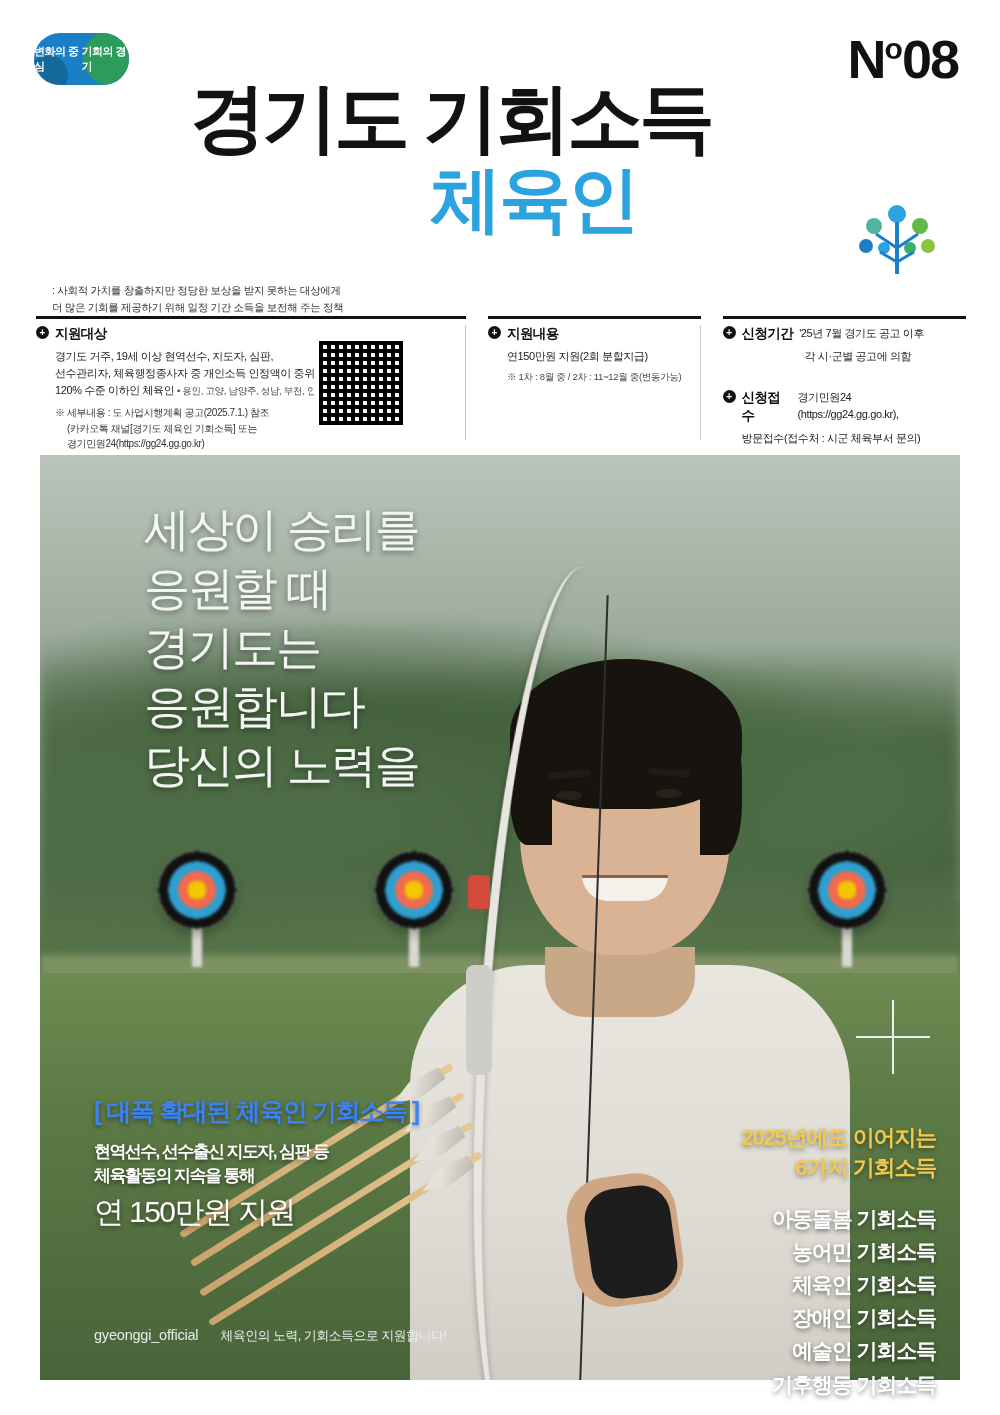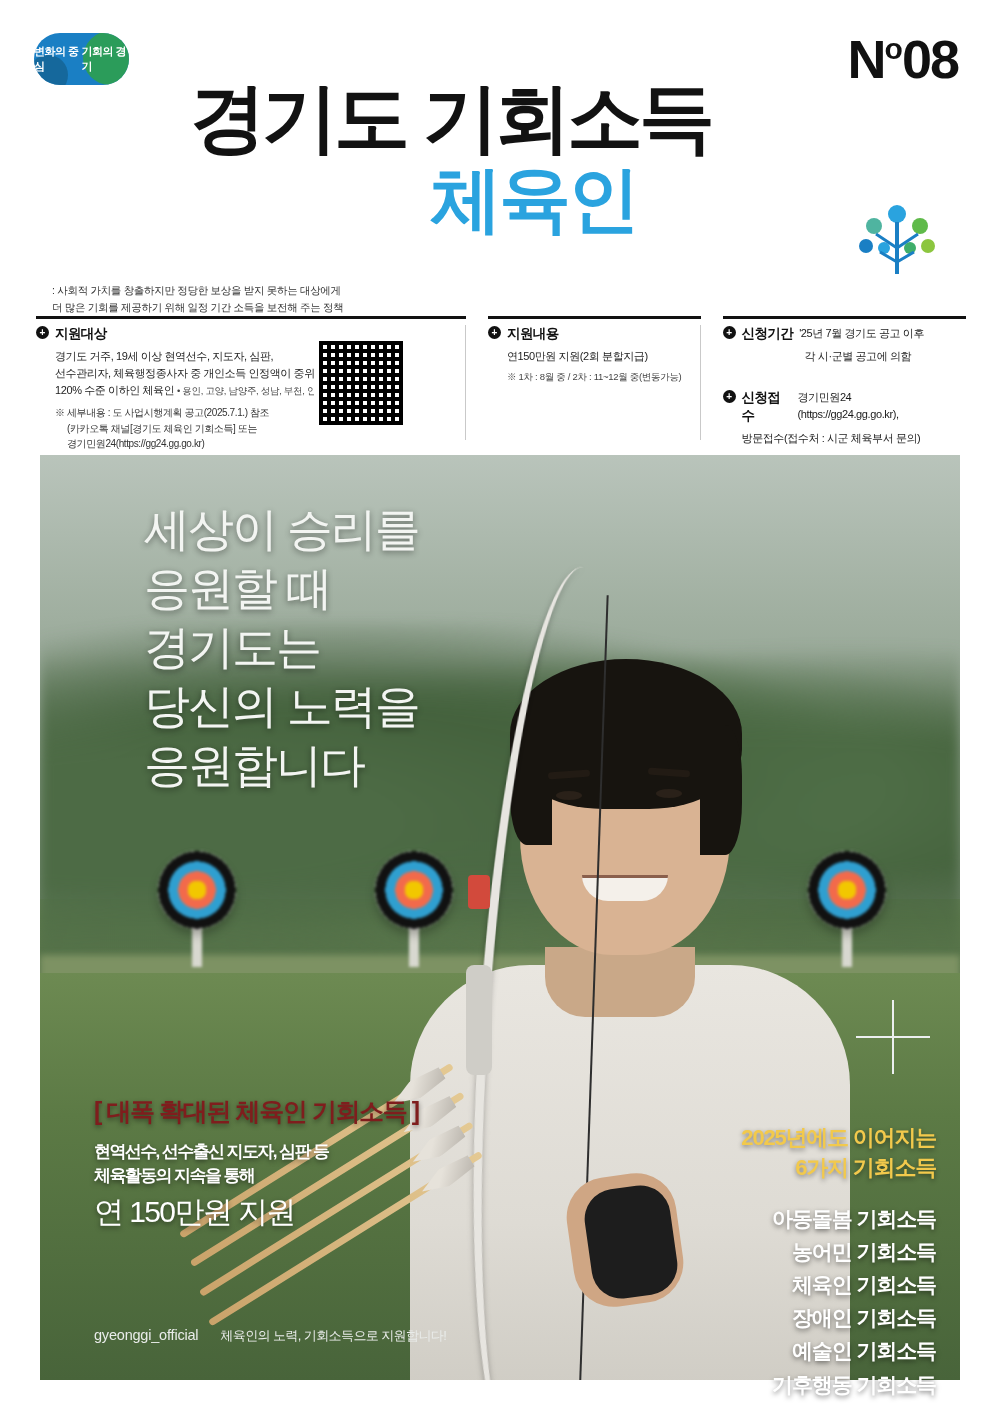--- a/index.html
+++ b/index.html
@@ -248,21 +248,21 @@
     content:""; position:absolute; background:#eceff0;
   }
   .crosshair:before { left:50%; top:0; width:2px; height:100%; margin-left:-1px; }
   .crosshair:after { top:50%; left:0; height:2px; width:100%; margin-top:-1px; }
 
   
   .bl {
     position:absolute; left:94px; top:1095px; z-index:6;
   }
   .bl-title {
-    font-size:25px; font-weight:bold; color:#7f1d1d; letter-spacing:-1.4px;
+    font-size:25px; font-weight:bold; color:#3b82f6; letter-spacing:-1.4px;
     margin-bottom:12px;
     text-shadow:0 2px 5px rgba(0,0,0,.45);
   }
   .bl-line {
     font-size:17px; font-weight:bold; color:#ffffff; letter-spacing:-1.6px;
     line-height:1.42;
     text-shadow:0 2px 5px rgba(0,0,0,.5);
   }
   .bl-strong {
     font-size:30px; font-weight:normal; color:#ffffff; letter-spacing:-1.6px;
@@ -426,22 +426,22 @@
       <div class="arrow-shaft" style="top:114px;left:-22px;"></div>
       <div class="fletch" style="top:108px;left:228px;"></div>
     </div>
   </div>
 </div>
 
 <div class="headline">
   <div>세상이 승리를</div>
   <div>응원할 때</div>
   <div>경기도는</div>
+  <div>응원합니다</div>
   <div>당신의 노력을</div>
-  <div>응원합니다</div>
 </div>
 
 <div class="crosshair"></div>
 
 <div class="bl">
   <div class="bl-title">[ 대폭 확대된 체육인 기회소득 ]</div>
   <div class="bl-line">현역선수, 선수출신 지도자, 심판 등</div>
   <div class="bl-line">체육활동의 지속을 통해</div>
   <div class="bl-strong">연 150만원 지원</div>
 </div>

